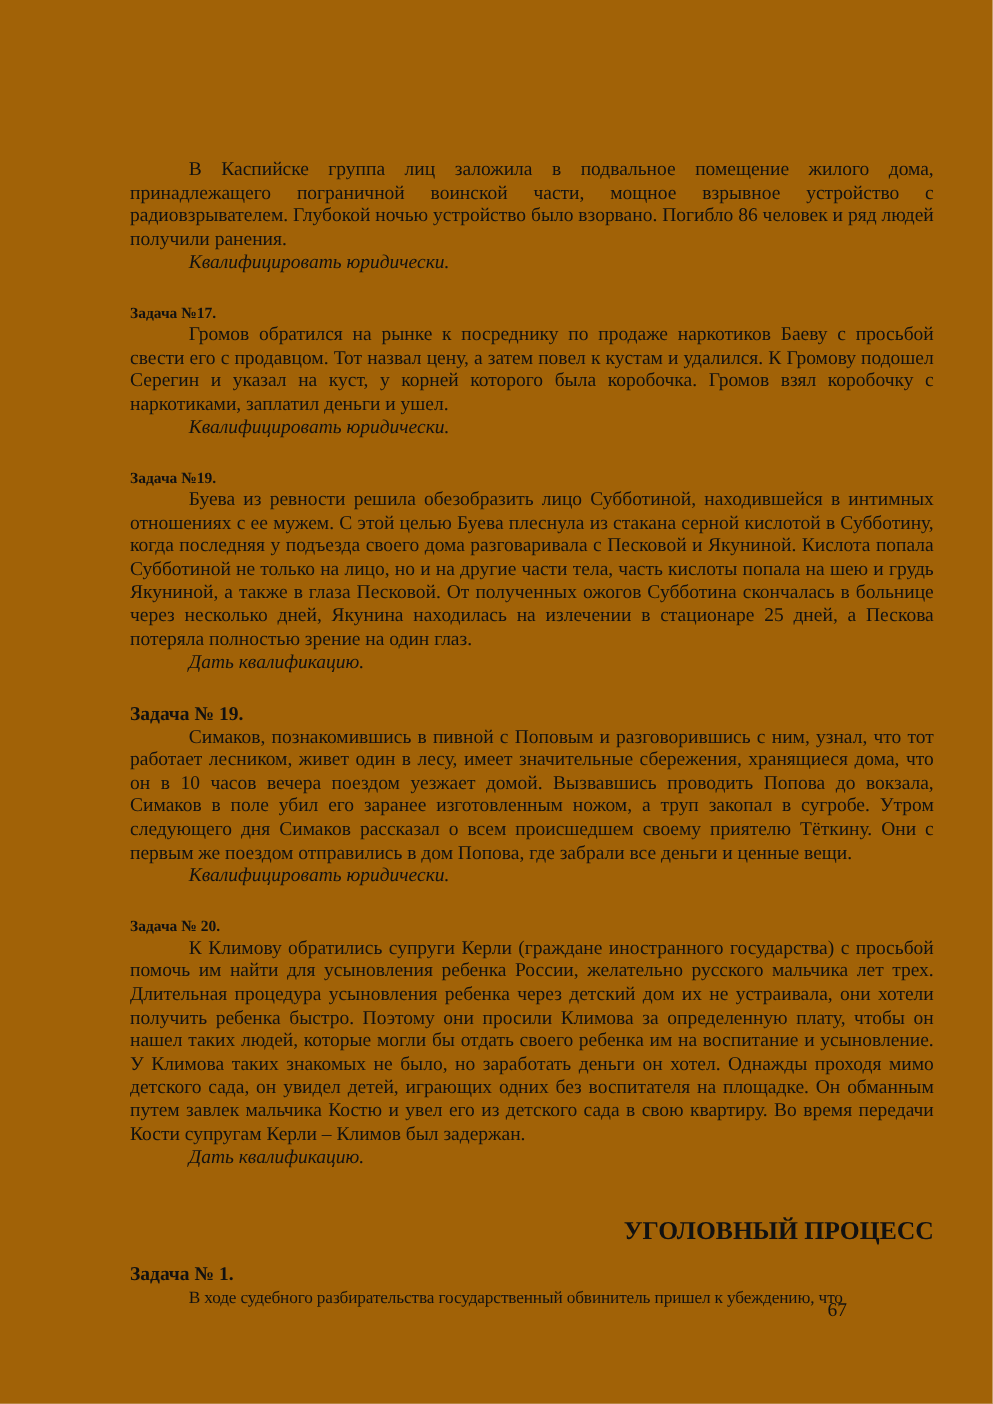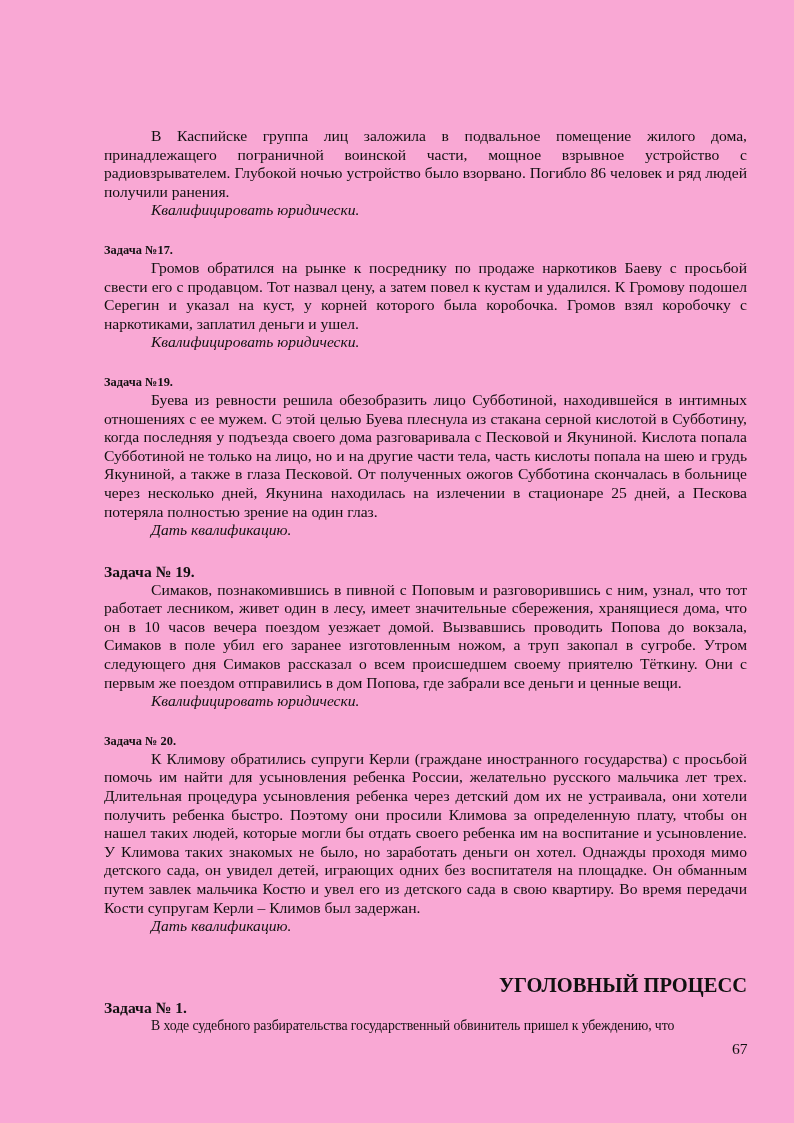--- a/index.html
+++ b/index.html
@@ -1,19 +1,19 @@
 <!DOCTYPE html>
 <html><head>
   <meta charset="utf-8">
   <style>
     html, body { margin: 0; padding: 0; background: #ffffff; }
     body { width: 794px; height: 1123px; position: relative; overflow: hidden; }
     .page {
       position: absolute; left: 0; top: 0; width: 794px; height: 1123px;
-      background: #f9a8d4; color: #111111;
+      background: #a16207; color: #111111;
       font-family: "Liberation Serif", "DejaVu Serif", serif;
     }
     .content {
       position: absolute; left: 104px; top: 127px; width: 643px;
     }
     p { margin: 0; }
     .para {
       font-size: 15.6px; line-height: 18.6px; text-align: justify;
       text-indent: 47px;
     }
@@ -27,26 +27,26 @@
     }
     .h-large {
       font-size: 15.6px; line-height: 18px; font-weight: bold;
       margin-top: 23px; margin-bottom: 0px;
     }
     .section-title {
       font-size: 20.5px; line-height: 24px; font-weight: bold;
       text-align: right; margin-top: 37px; margin-bottom: 0px;
       padding-left: 0px;
     }
-    .h-large.after-title { margin-top: 2px; }
+    .h-large.after-title { margin-top: 14px; }
     .para.tight {
       letter-spacing: -0.1px; font-size: 13.8px;
     }
     .page-number {
-      position: absolute; left: 732px; top: 1040px;
+      position: absolute; left: 662px; top: 1040px;
       font-size: 15.6px; line-height: 18px;
     }
   </style>
 </head>
 <body>
 
 <div class="page">
   <div class="content">
 
     <p class="para">В Каспийске группа лиц заложила в подвальное помещение жилого дома, принадлежащего пограничной воинской части, мощное взрывное устройство с радиовзрывателем. Глубокой ночью устройство было взорвано. Погибло 86 человек и ряд людей получили ранения.</p>

